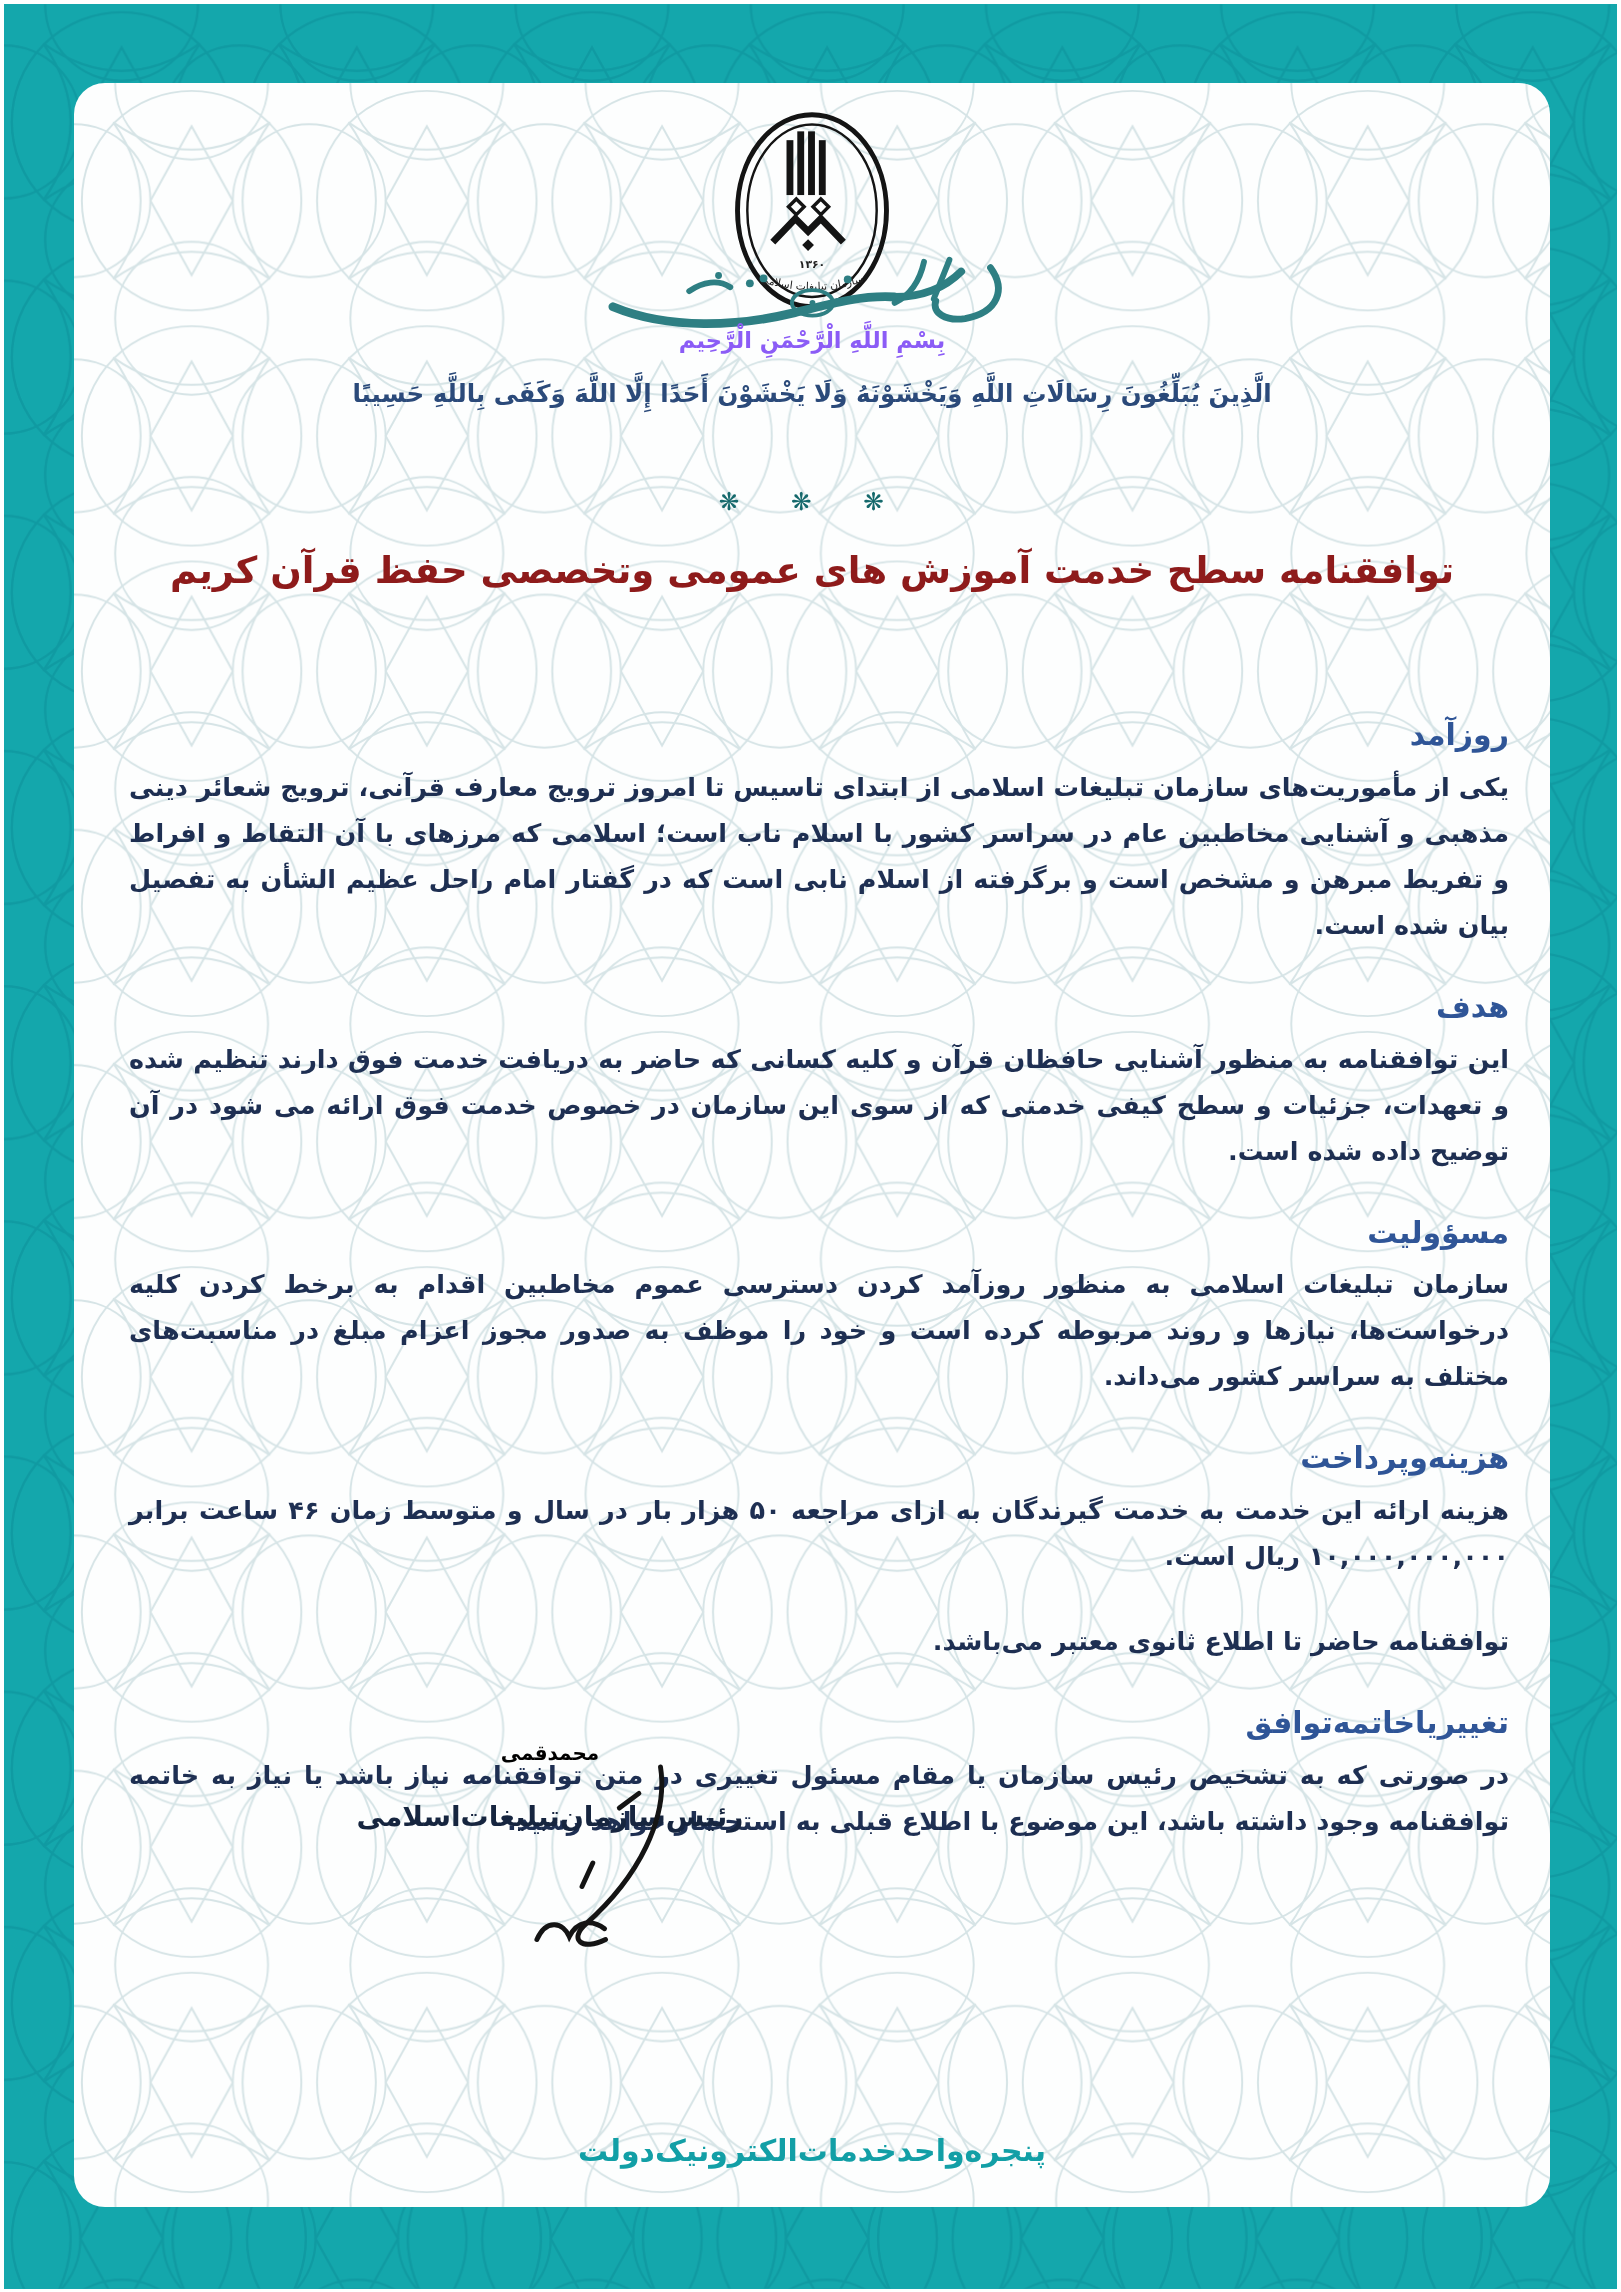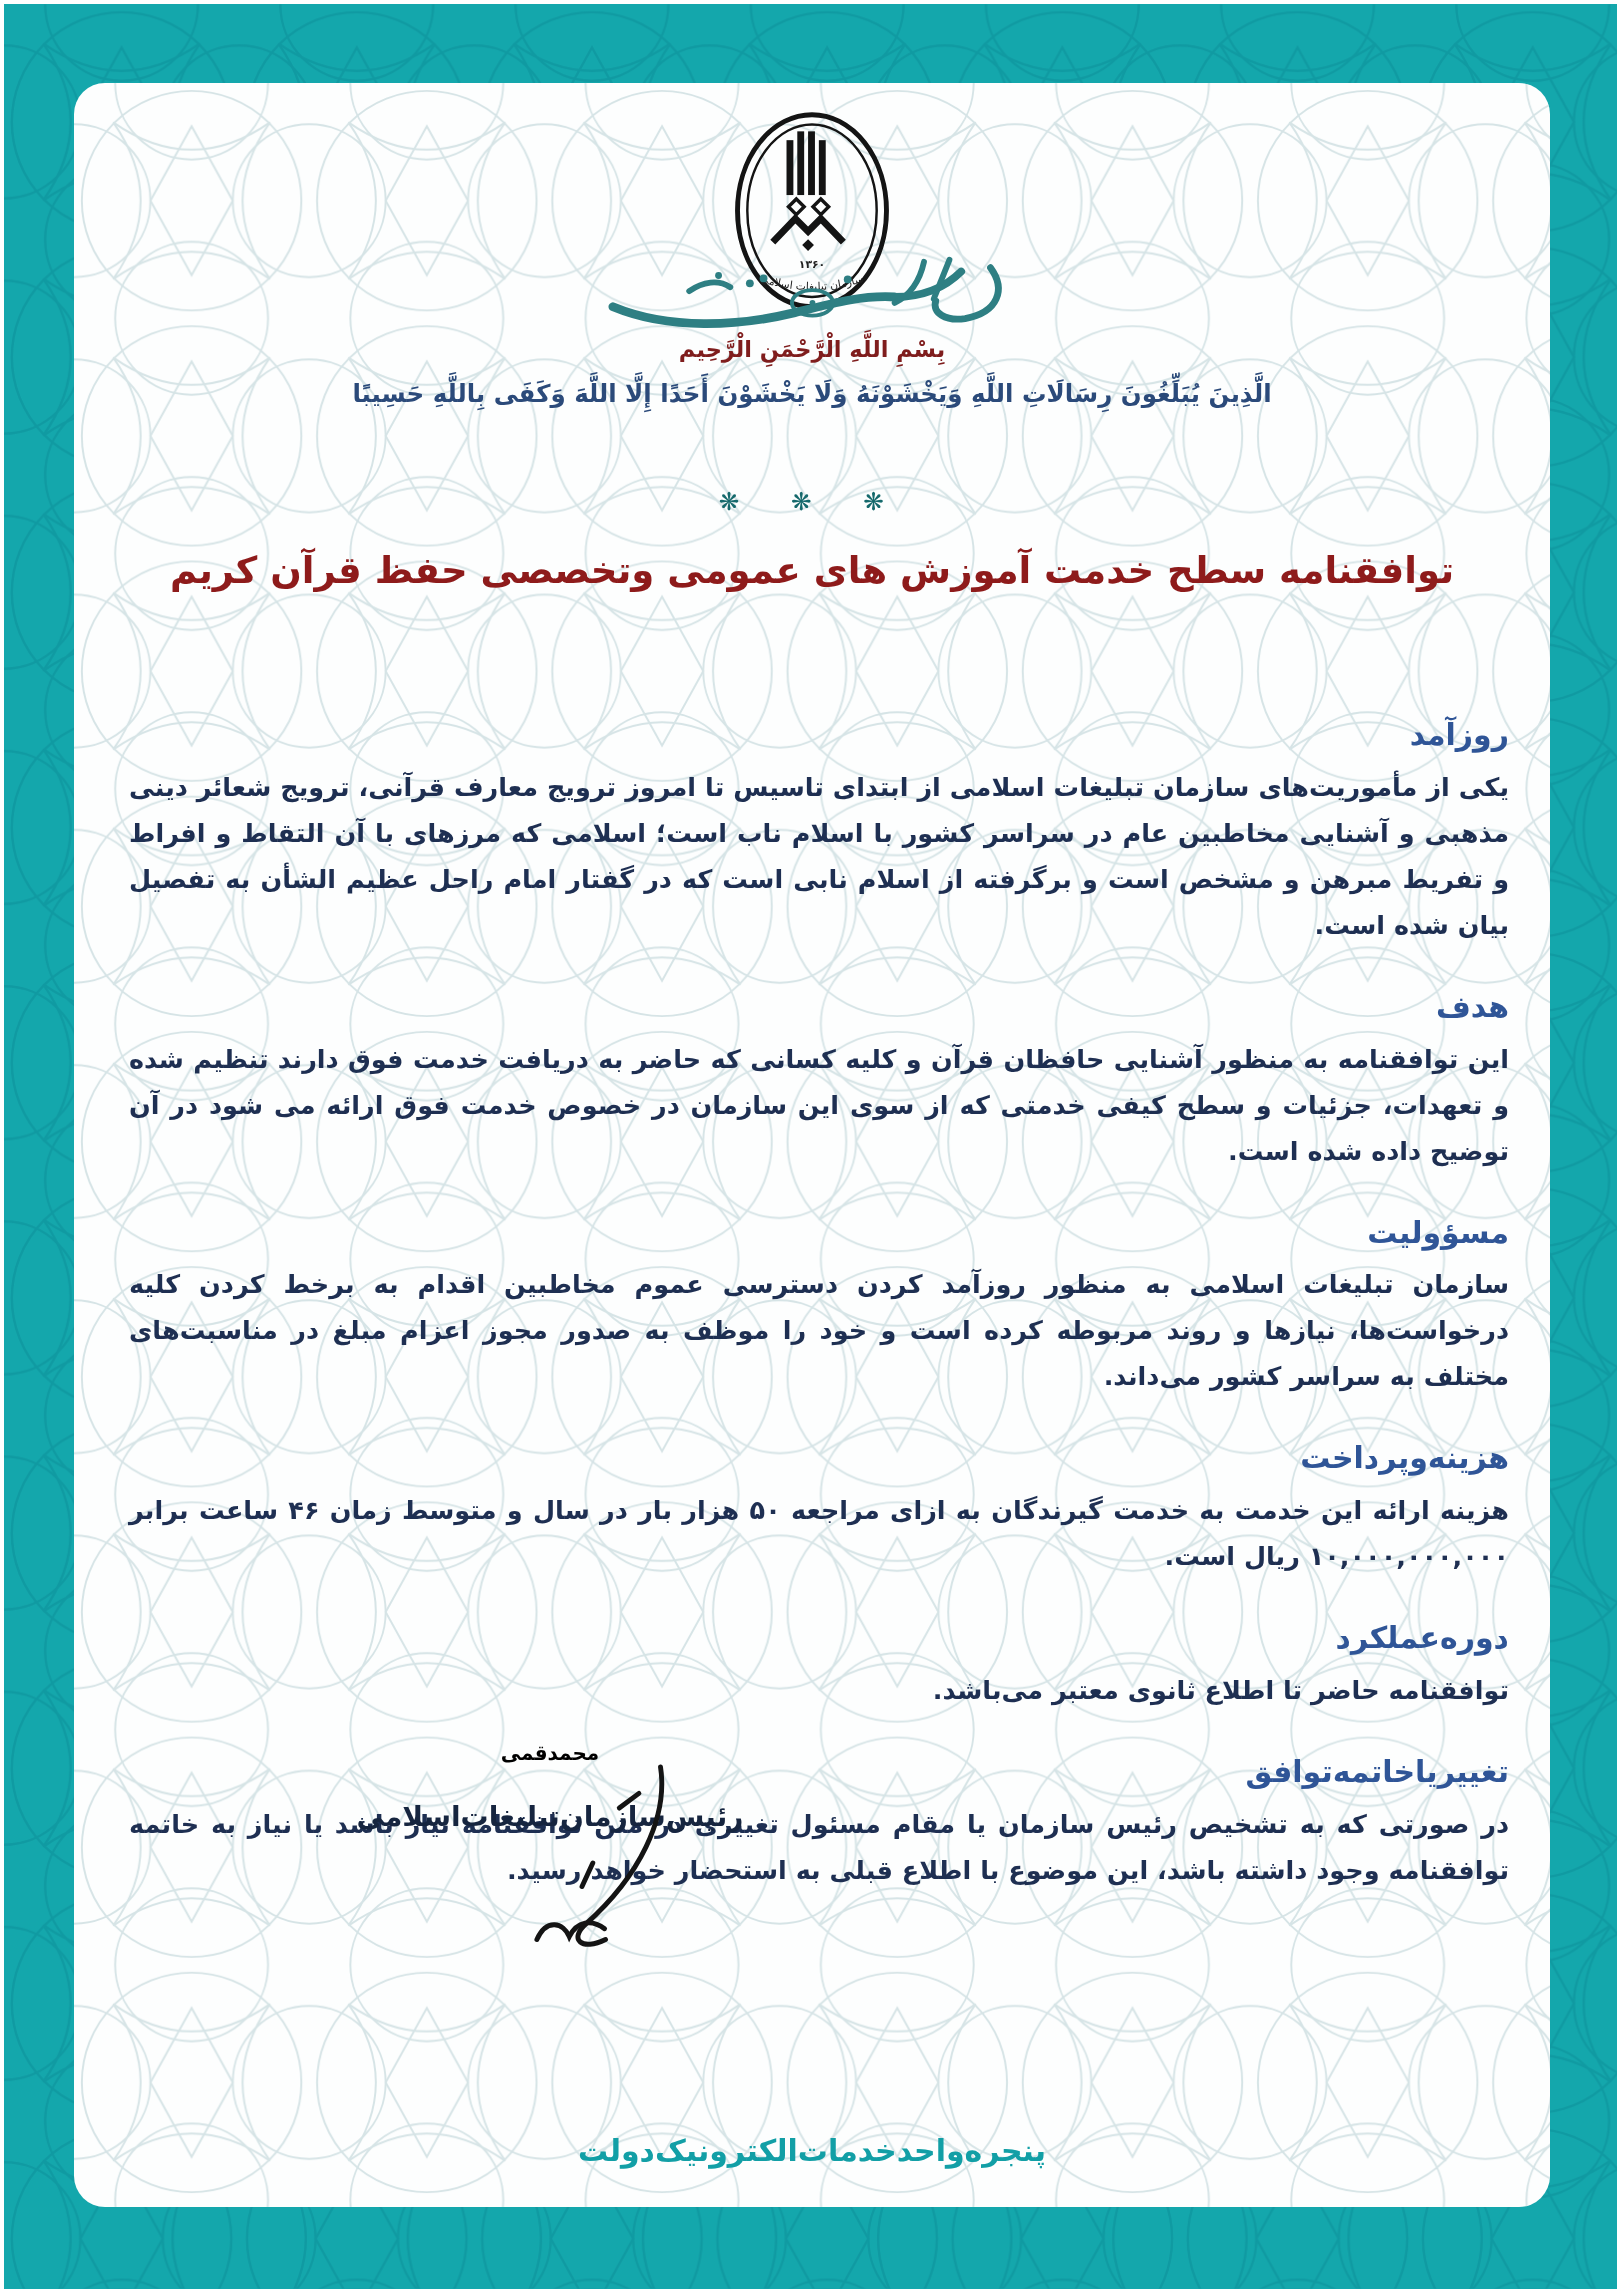--- a/index.html
+++ b/index.html
@@ -13,22 +13,22 @@
   .frame svg, .page > svg.bgpat { position:absolute; left:0; top:0; }
 
   
   .page { position:absolute; left:74px; top:83px; width:1476px; height:2124px;
     background:#fdfefe; border-radius:31px; overflow:hidden; }
   .content { position:absolute; left:0; top:0; width:100%; height:100%; direction:rtl; }
 
   .seal-wrap { position:absolute; left:630px; top:15.7px; width:216px; height:247px; }
   .calligraphy-wrap { position:absolute; left:527px; top:169px; width:421px; height:90px; }
 
-  .bismillah { position:absolute; top:253px; left:0; width:100%; text-align:center;
-    color:#7f1d1d; font-size:22.5px; font-weight:bold; }
+  .bismillah { position:absolute; top:244px; left:0; width:100%; text-align:center;
+    color:#8b5cf6; font-size:22.5px; font-weight:bold; }
   .verse { position:absolute; top:296px; left:0; width:100%; text-align:center;
     color:#2b4a7a; font-size:24.5px; font-weight:bold; }
   .ornament { position:absolute; top:404px; left:0; width:100%; text-align:center;
     color:#15696c; font-size:24.5px; letter-spacing:21.6px; font-weight:bold; }
   .doc-title { position:absolute; top:466px; left:0; width:100%; text-align:center;
     color:#8e1b1b; font-size:37px; font-weight:900; direction:rtl; }
 
   .sections { position:absolute; top:632px; right:41px; left:39px; direction:rtl; }
   .sections h2 { color:#2f5597; font-size:30px; line-height:39px; font-weight:900; margin:0 0 9.8px 0; text-align:right; }
   .sections p { color:#1e2f52; font-size:25.5px; line-height:46px; font-weight:bold;
@@ -157,21 +157,20 @@
         </section>
         <section>
           <h2>مسؤولیت</h2>
           <p>سازمان تبلیغات اسلامی به منظور روزآمد کردن دسترسی عموم مخاطبین اقدام به برخط کردن کلیه درخواست‌ها، نیازها و روند مربوطه کرده است و خود را موظف به صدور مجوز اعزام مبلغ در مناسبت‌های مختلف به سراسر کشور می‌داند.</p>
         </section>
         <section>
           <h2>هزینه‌وپرداخت</h2>
           <p>هزینه ارائه این خدمت به خدمت گیرندگان به ازای مراجعه ۵۰ هزار بار در سال و متوسط زمان ۴۶ ساعت برابر ۱۰,۰۰۰,۰۰۰,۰۰۰ ریال است.</p>
         </section>
         <section>
-          <h2>دوره‌عملکرد</h2>
           <p>توافقنامه حاضر تا اطلاع ثانوی معتبر می‌باشد.</p>
         </section>
         <section>
           <h2>تغییریاخاتمه‌توافق</h2>
           <p>در صورتی که به تشخیص رئیس سازمان یا مقام مسئول تغییری در متن توافقنامه نیاز باشد یا نیاز به خاتمه توافقنامه وجود داشته باشد، این موضوع با اطلاع قبلی به استحضار خواهد رسید.</p>
         </section>
       </div>
 
       <div class="signature">
         <div class="name">محمدقمی</div>

